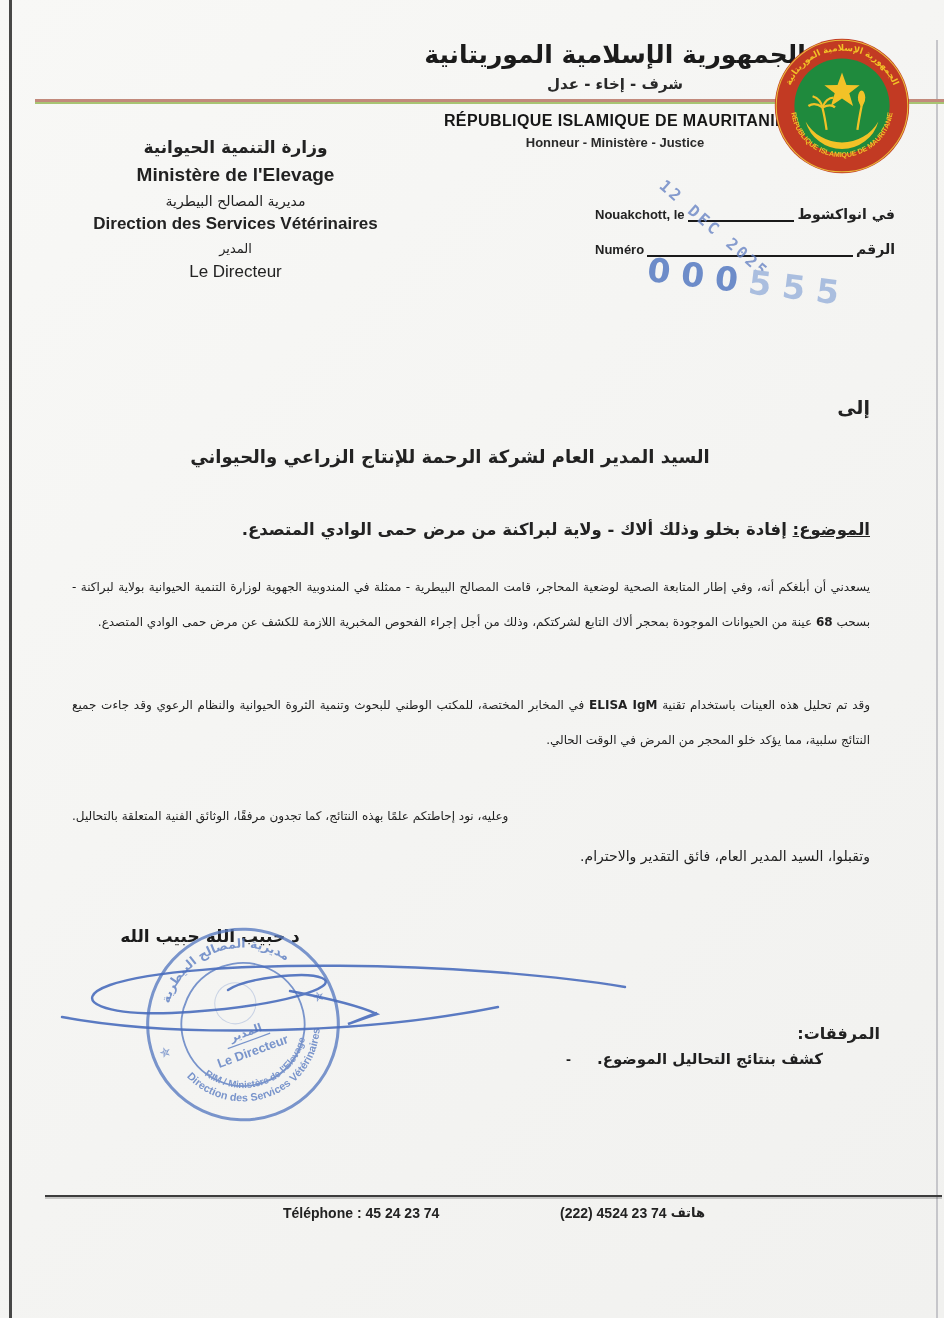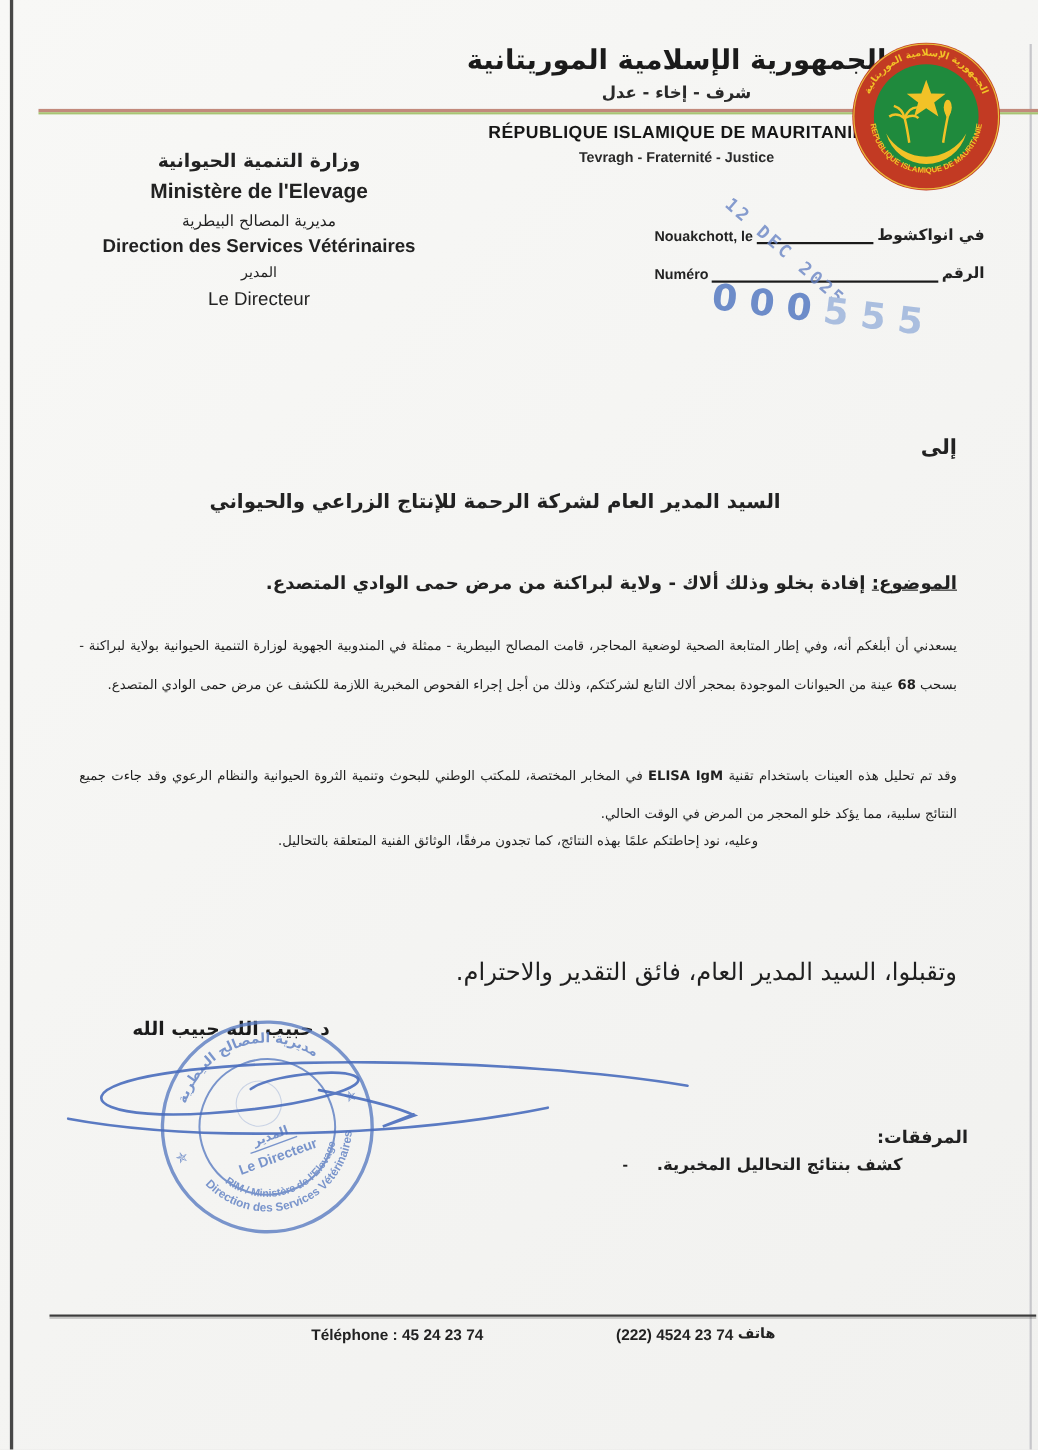--- a/index.html
+++ b/index.html
@@ -53,22 +53,22 @@
 
   
   .to-label{position:absolute;left:70px;top:396px;width:800px;text-align:right;font-size:19px;font-weight:bold;}
   .addressee{position:absolute;left:50px;top:446px;width:800px;text-align:center;font-size:18px;font-weight:bold;}
   .subject{position:absolute;left:70px;top:520px;width:800px;direction:rtl;text-align:right;font-size:16.5px;font-weight:bold;}
   .subject .lab{text-decoration:underline;}
   .para{position:absolute;left:72px;width:798px;direction:rtl;text-align:justify;font-size:12px;line-height:35px;color:#1f1f1f;}
   .para b{font-weight:bold;}
   .p1{top:570px;}
   .p2{top:688px;}
-  .p3{top:747px;text-align:center;}
-  .closing{position:absolute;left:72px;top:848px;width:798px;direction:rtl;text-align:right;font-size:22px;color:#1f1f1f;margin-top:24px;}
+  .p3{top:799px;text-align:left;}
+  .closing{position:absolute;left:72px;top:848px;width:798px;direction:rtl;text-align:right;font-size:14px;color:#1f1f1f;}
 
   
   .sig-name{position:absolute;left:95px;top:926px;width:230px;text-align:center;font-size:17px;font-weight:bold;color:#1b1b1b;}
   .dir-stamp{position:absolute;left:133px;top:922px;width:220px;height:205px;transform:rotate(-20deg);opacity:.8;}
   .sig-scribble{position:absolute;left:40px;top:945px;width:625px;height:120px;}
 
   
   .attach-label{position:absolute;left:770px;top:1024px;width:110px;direction:rtl;text-align:right;font-size:16px;font-weight:bold;}
   .attach-item{position:absolute;left:566px;top:1050px;display:flex;align-items:baseline;font-size:15px;font-weight:bold;color:#1f1f1f;}
   .attach-item .dash{margin-right:26px;}
@@ -92,21 +92,21 @@
     <div class="motto">شرف - إخاء - عدل</div>
   </div>
 
   <div class="flag-line">
     <div class="red"></div>
     <div class="green"></div>
   </div>
 
   <div class="header-fr fr">
     <div class="title">RÉPUBLIQUE ISLAMIQUE DE MAURITANIE</div>
-    <div class="motto">Tevragh - Fraternité - Justice</div>
+    <div class="motto">Honneur - Ministère - Justice</div>
   </div>
 
   <svg class="emblem" viewBox="0 0 100 100">
     <circle cx="50" cy="50" r="48" fill="#c23a23"></circle>
     <circle cx="50" cy="50" r="47" fill="none" stroke="#e8b93a" stroke-width="0.8"></circle>
     <circle cx="50" cy="50" r="34" fill="#1f8a3d"></circle>
     <defs>
       <path id="sealTop" d="M 10.5,50 A 39.5,39.5 0 0 1 89.5,50"></path>
       <path id="sealBottom" d="M 13.5,50 A 36.5,36.5 0 0 0 86.5,50"></path>
     </defs>
@@ -212,21 +212,21 @@
     <g stroke="#4a6dbd" stroke-width="2.4" fill="none" opacity="0.9" stroke-linecap="round">
       <path d="M 585 42 C 430 16, 150 12, 70 40 C 28 55, 62 73, 150 67 C 240 61, 302 42, 282 33 C 266 26, 205 33, 188 45"></path>
       <path d="M 22 72 C 140 94, 330 88, 458 62"></path>
       <path d="M 250 46 C 292 54, 322 62, 337 69 L 308 79 L 336 68"></path>
     </g>
   </svg>
 
   <div class="attach-label ar">المرفقات:</div>
   <div class="attach-item">
     <span class="dash">-</span>
-    <span class="ar" dir="rtl">كشف بنتائج التحاليل المخبرية.</span>
+    <span class="ar" dir="rtl">كشف بنتائج التحاليل الموضوع.</span>
   </div>
 
   <div class="footer-rule"></div>
   <div class="footer-l1-fr fr">Téléphone : 45 24 23 74</div>
   <div class="footer-l1-intl">
     <span class="fr">(222) 4524 23 74</span>
     <span class="ar-lab ar">هاتف</span>
   </div>
 </div>
 

